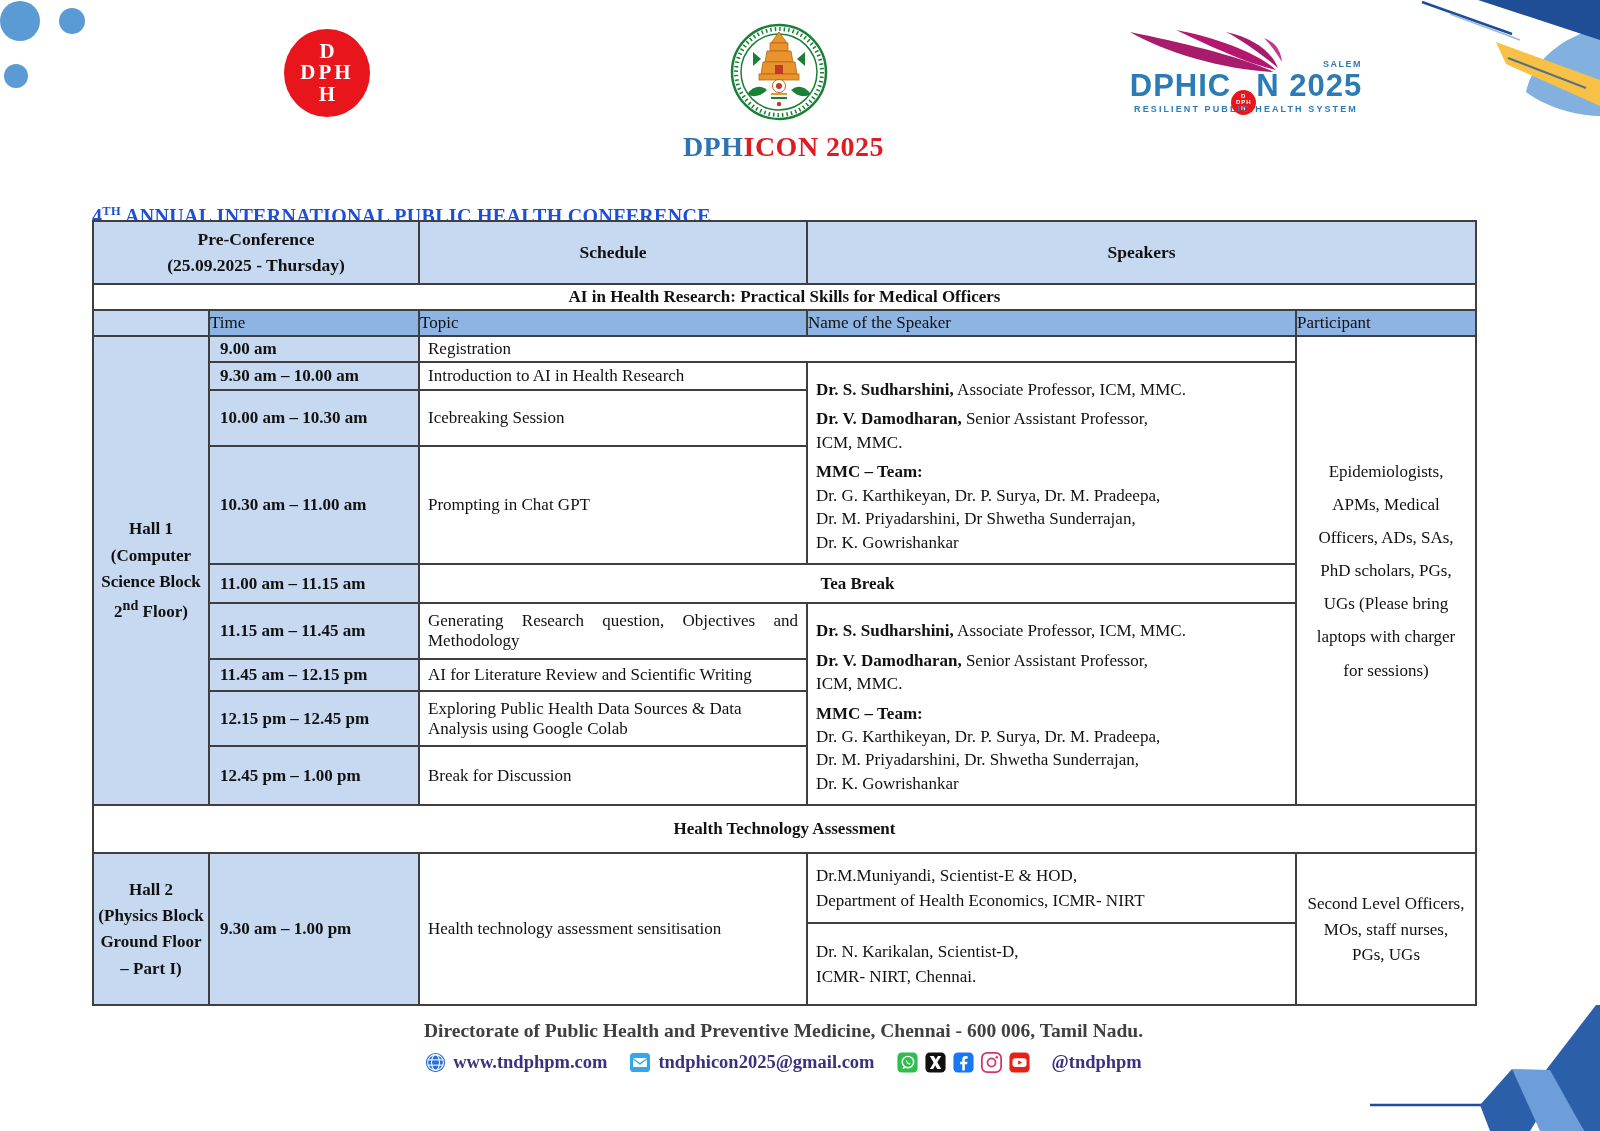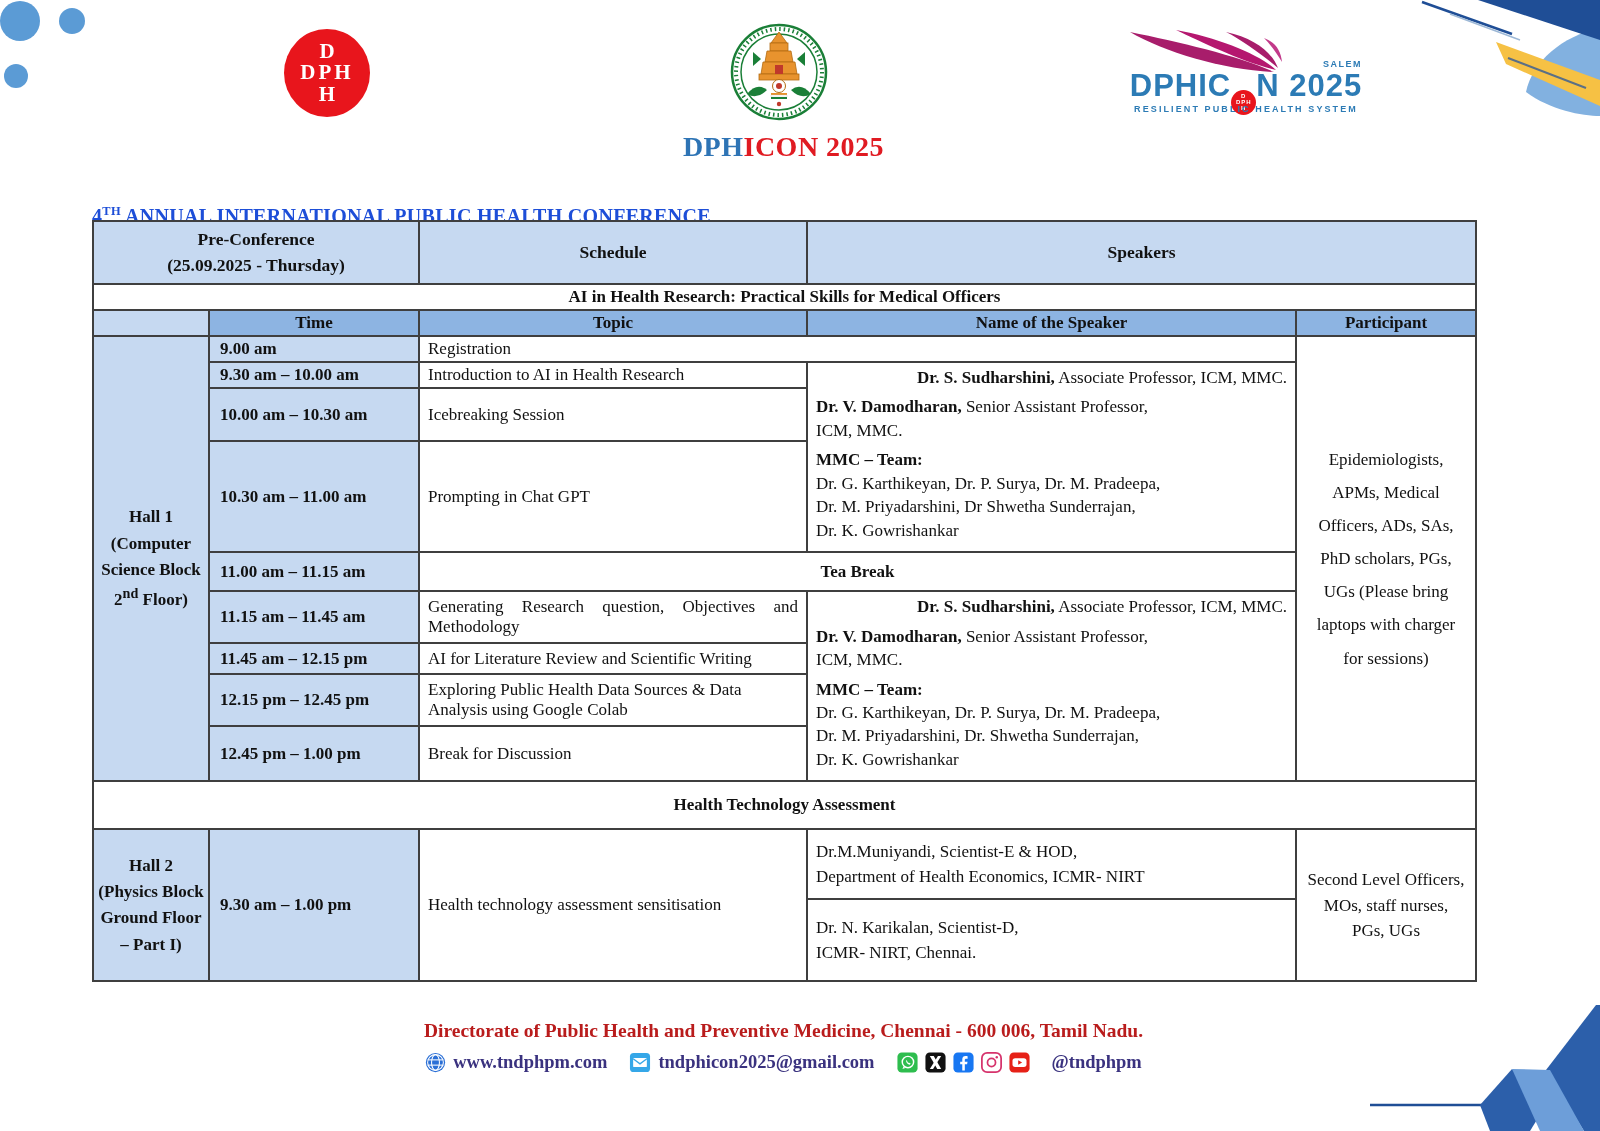--- a/index.html
+++ b/index.html
@@ -40,26 +40,26 @@
   .c-blue{background:#c6d9f1;}
   .c-mblue{background:#8db4e2;}
   .bold{font-weight:bold;}
   .center{text-align:center;}
   .justify{text-align:justify;}
   .hall-cell{font-weight:bold;text-align:center;line-height:1.55;padding:2px 4px;}
   .time-cell{font-weight:bold;padding-left:10px;}
   .part-cell{text-align:center;line-height:1.95;padding:2px 10px;}
   .spk-cell{vertical-align:top;padding:3px 8px;}
   .spk{margin:6px 0;line-height:1.38;}
-  .spk:first-child{margin-top:0;text-align:right;}
+  .spk:first-child{margin-top:12px;}
   .hdr{font-weight:bold;text-align:center;font-size:17.5px;line-height:1.45;}
-  .subhdr{font-weight:bold;text-align:center;padding:0;}
+  .subhdr{font-weight:normal;text-align:left;padding:0;}
 
   
-  .footer-address{left:92px;top:1020px;width:1383px;text-align:center;font-weight:bold;font-size:19.5px;color:#b91c1c;}
+  .footer-address{left:92px;top:1020px;width:1383px;text-align:center;font-weight:bold;font-size:19.5px;color:#404040;}
   .footer-social{left:92px;top:1052px;width:1383px;display:flex;justify-content:center;align-items:center;gap:7px;
      font-weight:bold;font-size:18.5px;color:#3a327f;}
   .footer-social .grp-gap{width:8px;}
   .footer-social svg{display:block;}
 
   sup{vertical-align:super;}
 </style>
 </head>
 <body>
 

